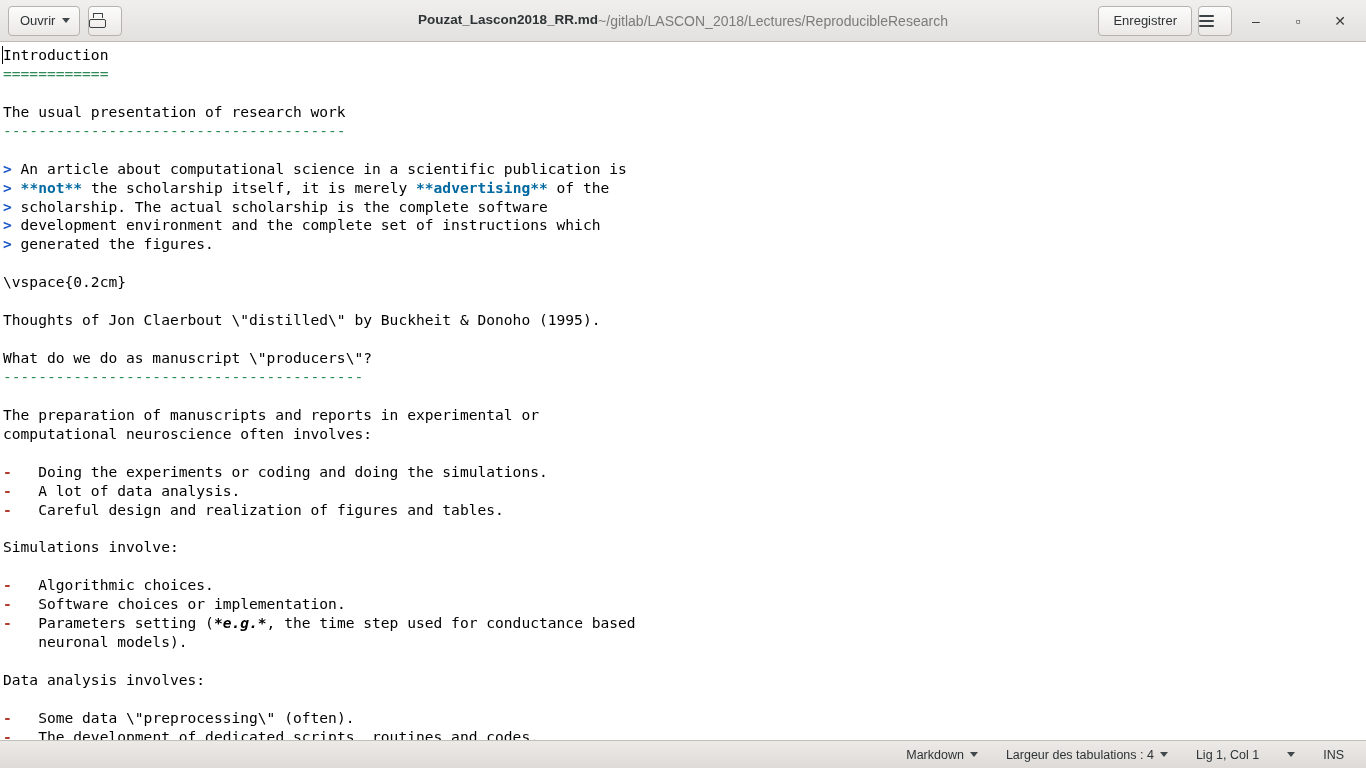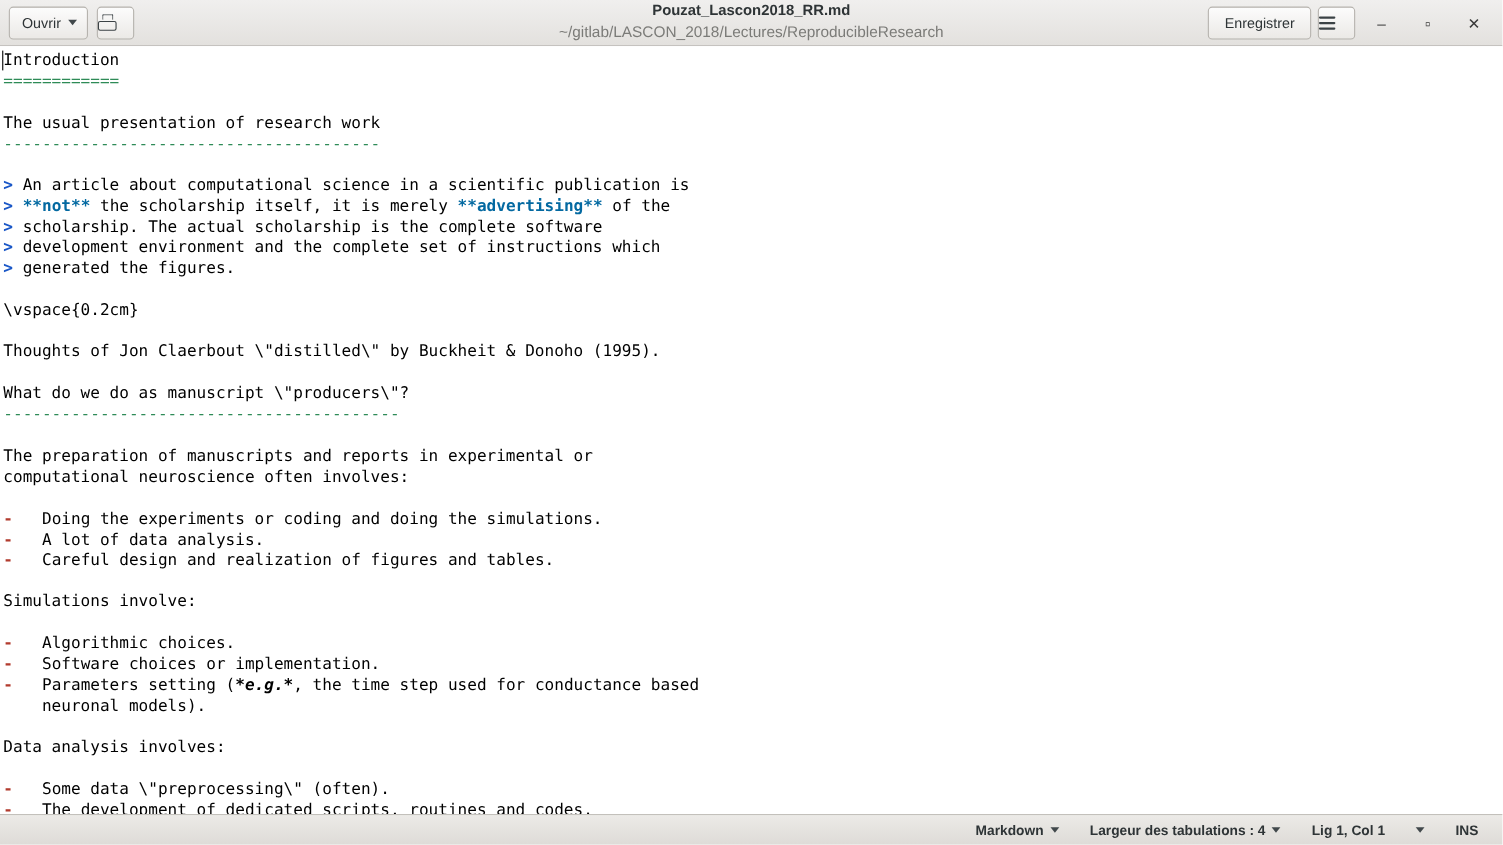--- a/index.html
+++ b/index.html
@@ -50,21 +50,21 @@
   .caret {
     width: 0; height: 0;
     border-left: 4px solid transparent;
     border-right: 4px solid transparent;
     border-top: 5px solid #41484b;
   }
 
   .title-center {
     position: absolute;
     left: 0; right: 0; top: 0; bottom: 0;
-    display: flex; flex-direction: column;
+    display: flex; 
     align-items: center; justify-content: center;
     pointer-events: none;
   }
   .title-main {
     font-size: 13.5px;
     font-weight: bold;
     color: #2e3436;
     line-height: 1.1;
   }
   .title-sub {
@@ -135,21 +135,20 @@
     height: 28px;
     background: linear-gradient(to bottom, #eceae7, #dedbd7);
     border-top: 1px solid #c3c0bb;
     display: flex;
     align-items: center;
     justify-content: flex-end;
     font-size: 12.5px;
     color: #2e3436;
     padding-right: 8px;
     gap: 0;
-    font-weight: bold;
   }
   .sb-item {
     display: flex; align-items: center; gap: 6px;
     padding: 0 14px;
     height: 26px;
     cursor: pointer;
     white-space: nowrap;
   }
   .sb-plain { cursor: default; padding: 0 14px; }
 </style>

